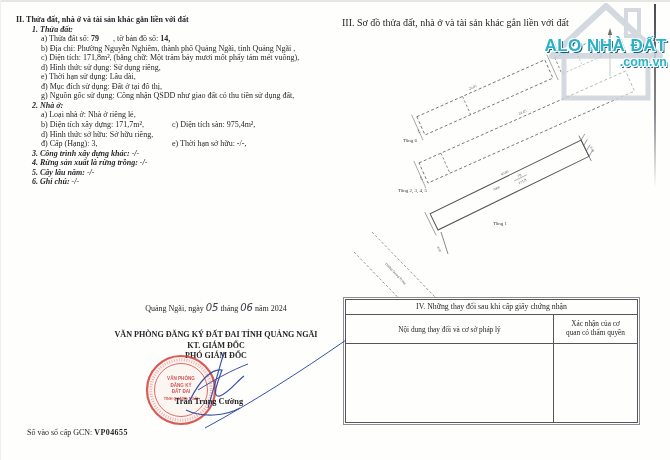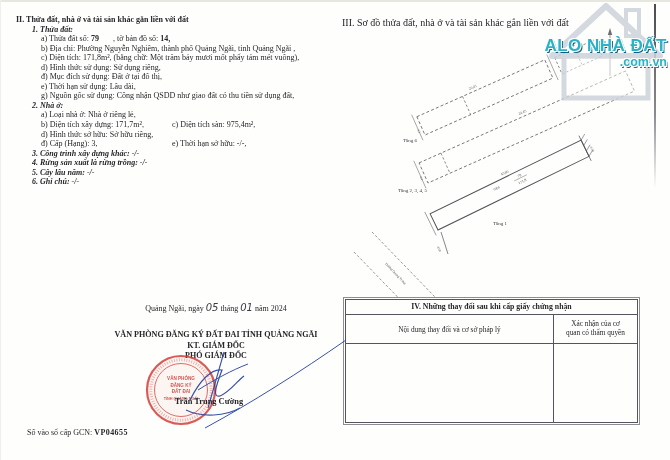--- a/index.html
+++ b/index.html
@@ -29,21 +29,21 @@
   .wm-text{position:absolute;right:3px;top:36px;font-family:"Liberation Sans", sans-serif;
            font-weight:bold;font-size:17px;letter-spacing:.5px;color:#2cb2c6;white-space:nowrap;
            text-shadow:-1px -1px 0 #fff,1px -1px 0 #fff,-1px 1px 0 #fff,1px 1px 0 #fff,2px 2px 0 #0f6087;}
   .wm-domain{position:absolute;right:3px;top:55px;font-family:"Liberation Sans", sans-serif;
            font-weight:bold;font-size:12.5px;color:#2cb2c6;white-space:nowrap;
            text-shadow:-1px -1px 0 #fff,1px -1px 0 #fff,-1px 1px 0 #fff,1px 1px 0 #fff,1.5px 1.5px 0 #0f6087;}
   
   .t4{position:absolute;left:343px;top:297px;width:297px;height:128px;border:1px solid #8d8d93;
       padding:1px;box-sizing:border-box;background:#fefefc;}
   .t4-inner{border:1px solid #55555c;height:100%;box-sizing:border-box;display:flex;flex-direction:column;}
-  .t4-title{height:14px;line-height:14px;text-align:center;font-weight:bold;font-size:7.8px;
+  .t4-title{height:14px;line-height:14px;text-align:center;font-weight:normal;font-size:7.8px;
             border-bottom:1px solid #55555c;}
   .t4-head{display:flex;height:28px;border-bottom:1px solid #55555c;}
   .t4-body{display:flex;flex:1;}
   .t4-c1{width:208px;border-right:1px solid #55555c;box-sizing:border-box;display:flex;
          align-items:center;justify-content:center;text-align:center;font-size:7.3px;padding:0 8px;}
   .t4-c2{flex:1;display:flex;align-items:center;justify-content:center;text-align:center;
          font-size:7.3px;padding:0 10px;line-height:8.6px;}
   
   .sign-block{position:absolute;left:70px;top:302px;width:292px;text-align:center;}
   .date-line{font-size:8px;}
@@ -67,22 +67,22 @@
   <div class="left-edge"></div>
   <div class="fold-line"></div>
 
   <div class="sec2">
     <div class="ln h2">II. Thửa đất, nhà ở và tài sản khác gắn liền với đất</div>
     <div class="ln num">1. Thửa đất:</div>
     <div class="ln let"><span>a) Thửa đất số: </span><span class="bnum">79</span><span class="gapc">, tờ bản đồ số: </span><span class="bnum">14,</span></div>
     <div class="ln let">b) Địa chỉ: Phường Nguyễn Nghiêm, thành phố Quảng Ngãi, tỉnh Quảng Ngãi ,</div>
     <div class="ln let">c) Diện tích: 171,8m², (bằng chữ: Một trăm bảy mươi mốt phẩy tám mét vuông),</div>
     <div class="ln let">d) Hình thức sử dụng: Sử dụng riêng,</div>
+    <div class="ln let">e) Thời hạn sử dụng: Lâu dài,</div>
     <div class="ln let">đ) Mục đích sử dụng: Đất ở tại đô thị,</div>
-    <div class="ln let">e) Thời hạn sử dụng: Lâu dài,</div>
     <div class="ln let">g) Nguồn gốc sử dụng: Công nhận QSDD như giao đất có thu tiền sử dụng đất,</div>
     <div class="ln num">2. Nhà ở:</div>
     <div class="ln let">a) Loại nhà ở: Nhà ở riêng lẻ,</div>
     <div class="ln let"><span>b) Diện tích xây dựng: 171,7m²,</span><span class="col2abs">c) Diện tích sàn: 975,4m²,</span></div>
     <div class="ln let">d) Hình thức sở hữu: Sở hữu riêng,</div>
     <div class="ln let"><span>đ) Cấp (Hạng): 3,</span><span class="col2abs">e) Thời hạn sở hữu: -/-,</span></div>
     <div class="ln num">3. Công trình xây dựng khác: -/-</div>
     <div class="ln num">4. Rừng sản xuất là rừng trồng: -/-</div>
     <div class="ln num">5. Cây lâu năm: -/-</div>
     <div class="ln num">6. Ghi chú: -/-</div>
@@ -172,21 +172,21 @@
         <div class="t4-c2"></div>
       </div>
     </div>
   </div>
 
   <div class="sign-block">
     <div class="date-line">
       <span>Quảng Ngãi, ngày</span>
       <span class="hand">05</span>
       <span>tháng</span>
-      <span class="hand">01</span>
+      <span class="hand">06</span>
       <span>năm 2024</span>
     </div>
     <div class="office">VĂN PHÒNG ĐĂNG KÝ ĐẤT ĐAI TỈNH QUẢNG NGÃI</div>
     <div class="kt">KT. GIÁM ĐỐC</div>
     <div class="pho">PHÓ GIÁM ĐỐC</div>
   </div>
 
   <svg class="stampsig" width="232" height="126" viewBox="0 0 232 126">
 
     <g opacity=".88">

